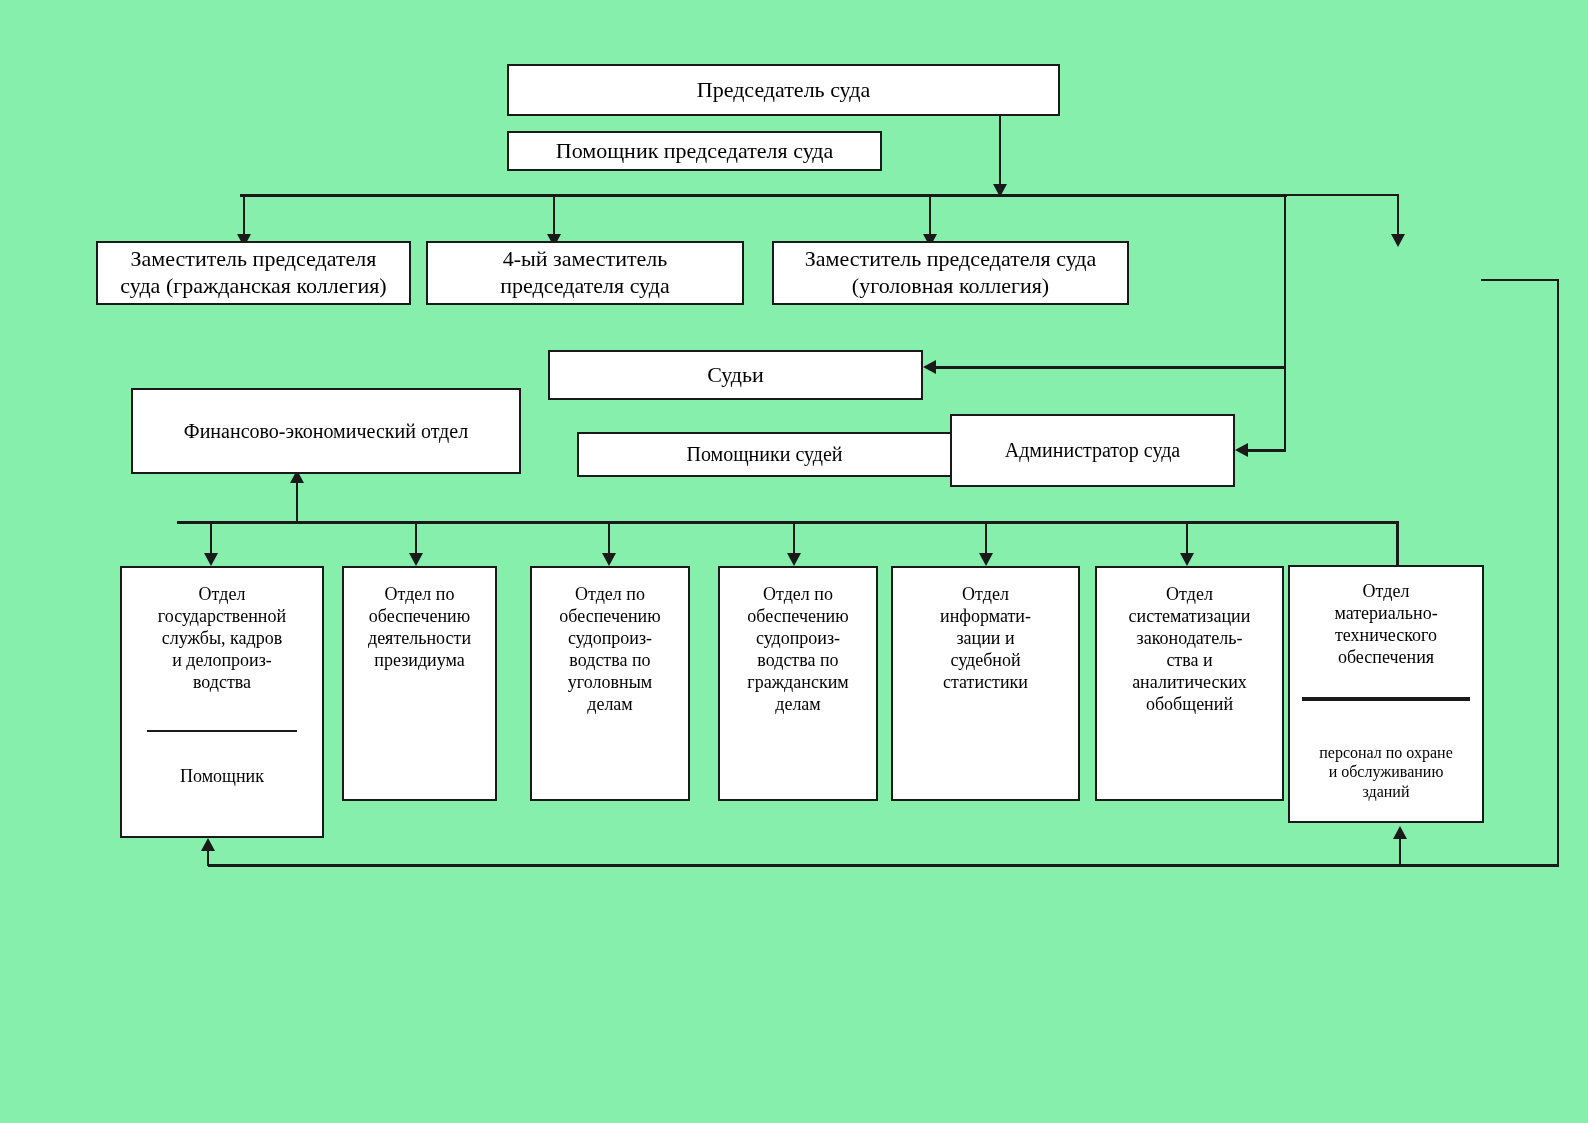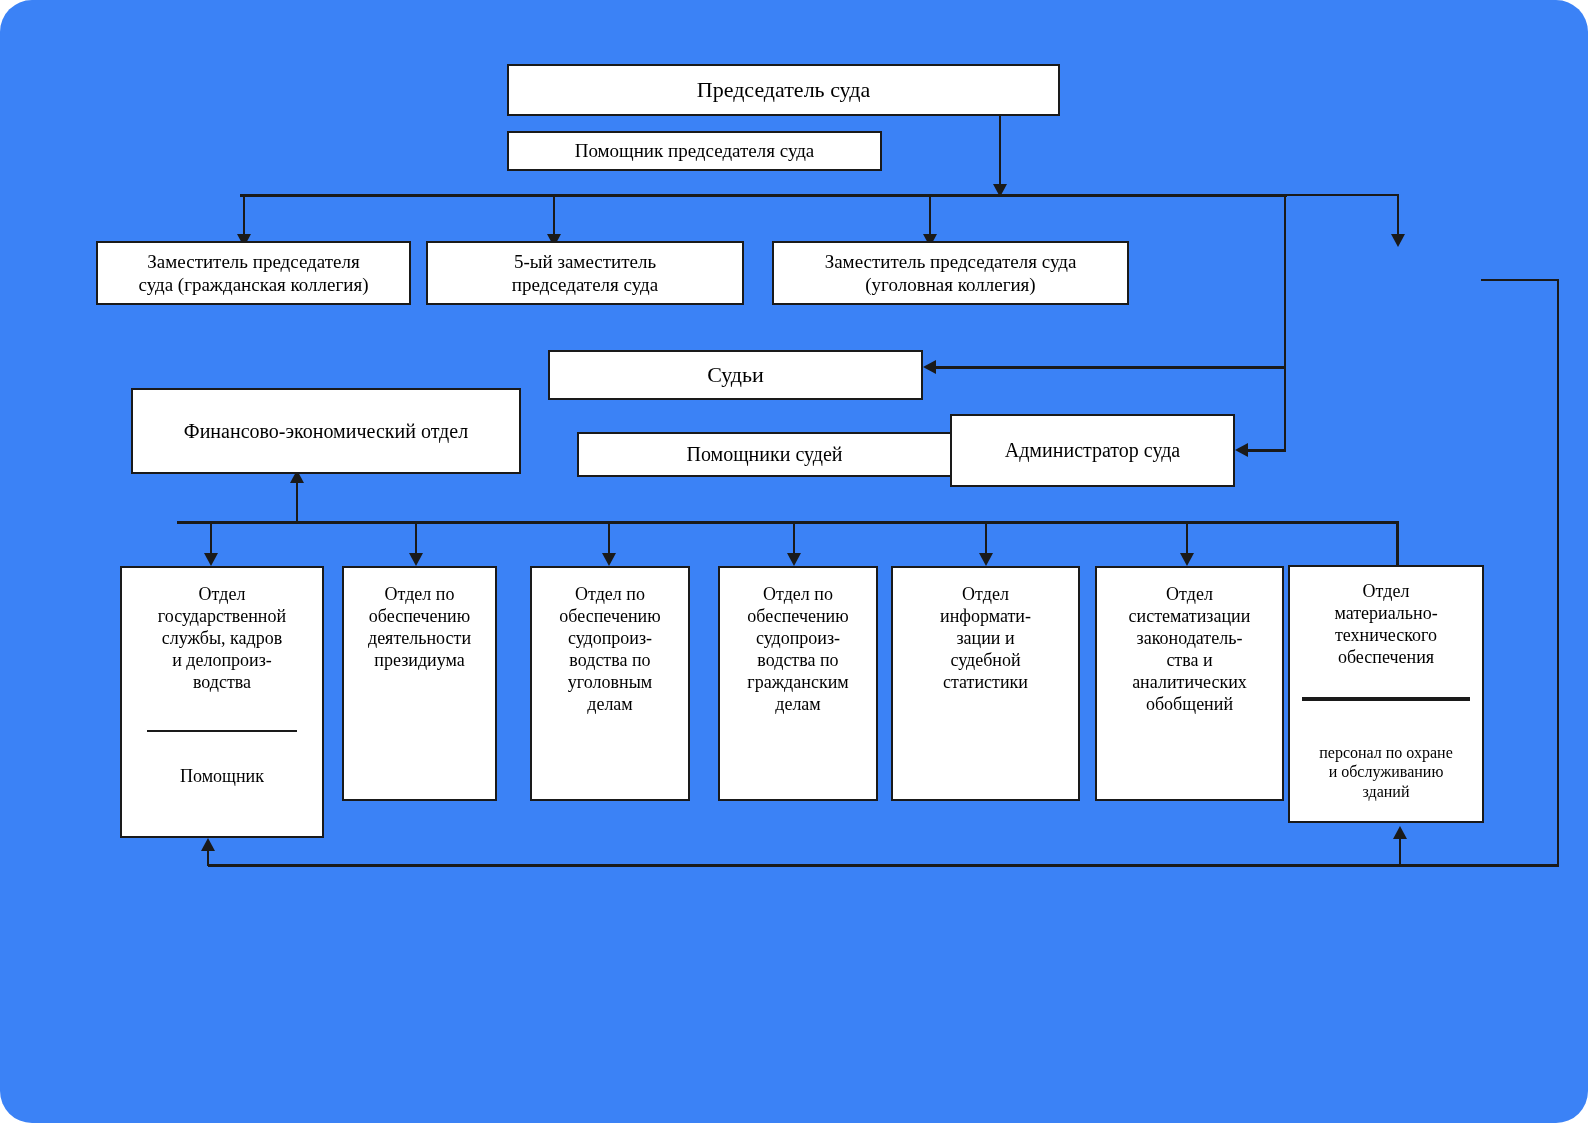--- a/index.html
+++ b/index.html
@@ -1,43 +1,42 @@
 <!DOCTYPE html>
 <html><head>
 <meta charset="utf-8">
 <style>
   html,body{margin:0;padding:0;background:#ffffff;}
   #canvas{
     position:relative;
     width:1588px;
     height:1123px;
-    background:#3b82f6;
+    background:#86efac;
     font-family:"Liberation Serif", serif;
     color:#000000;
     overflow:hidden;
-    border-radius:32px;
   }
   .box{
     position:absolute;
     box-sizing:border-box;
     border:2px solid #1a1a1a;
     background:#ffffff;
     display:flex;
     flex-direction:column;
     align-items:center;
     text-align:center;
     line-height:1.22;
     z-index:3;
   }
   .box.center{ justify-content:center; }
   .box.top{ justify-content:flex-start;gap:24px; }
   .box .txt{ white-space:pre-line; display:block; width:100%; }
   .t22{ font-size:22px; }
   .t20{ font-size:20px; }
-  .t19{ font-size:19px; }
+  .t19{ font-size:22px; }
   .t18{ font-size:18px; }
   .t16{ font-size:16px; }
 
   
   .h{ position:absolute; background:#1a1a1a; height:2px; z-index:2; }
   .v{ position:absolute; background:#1a1a1a; width:2px; z-index:2; }
   .h3{ height:3px; }
   .v3{ width:3px; }
 
   
@@ -86,21 +85,21 @@
   <div class="ad" style="left:1391px; top:234px;"></div>
 
   <div class="v" style="left:1284px; top:196px; height:256px;"></div>
 
   <div class="box center t19" style="left:88px; top:241px; width:315px; height:64px;margin-left:8px;">
     <span class="txt">Заместитель председателя
 суда (гражданская коллегия)</span>
   </div>
 
   <div class="box center t19" style="left:426px; top:241px; width:318px; height:64px;">
-    <span class="txt">5-ый заместитель
+    <span class="txt">4-ый заместитель
 председателя суда</span>
   </div>
 
   <div class="box center t19" style="left:772px; top:241px; width:357px; height:64px;">
     <span class="txt">Заместитель председателя суда
 (уголовная коллегия)</span>
   </div>
 
 
   <div class="h" style="left:1481px; top:279px; width:78px;"></div>

